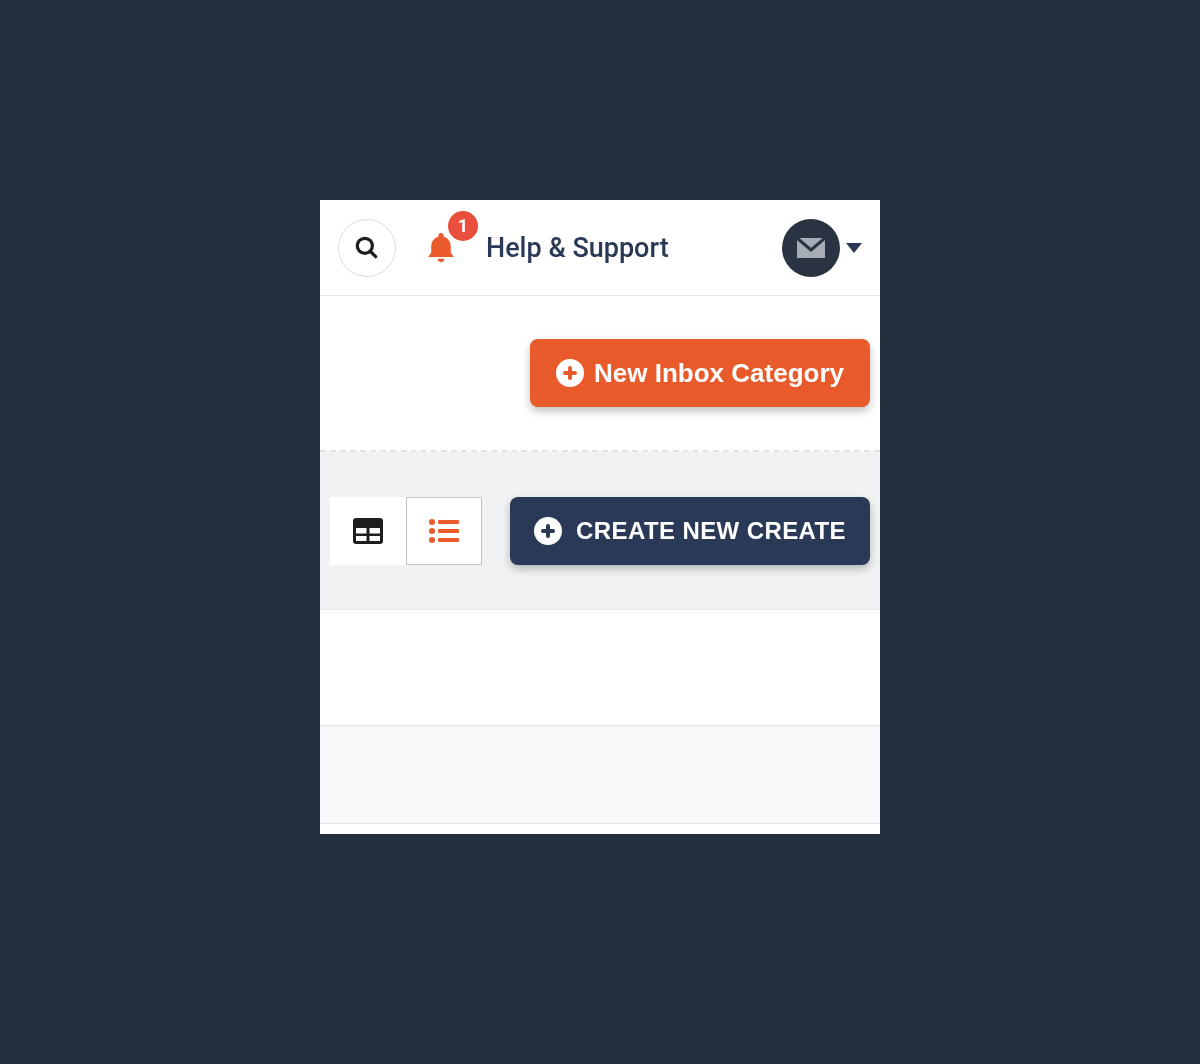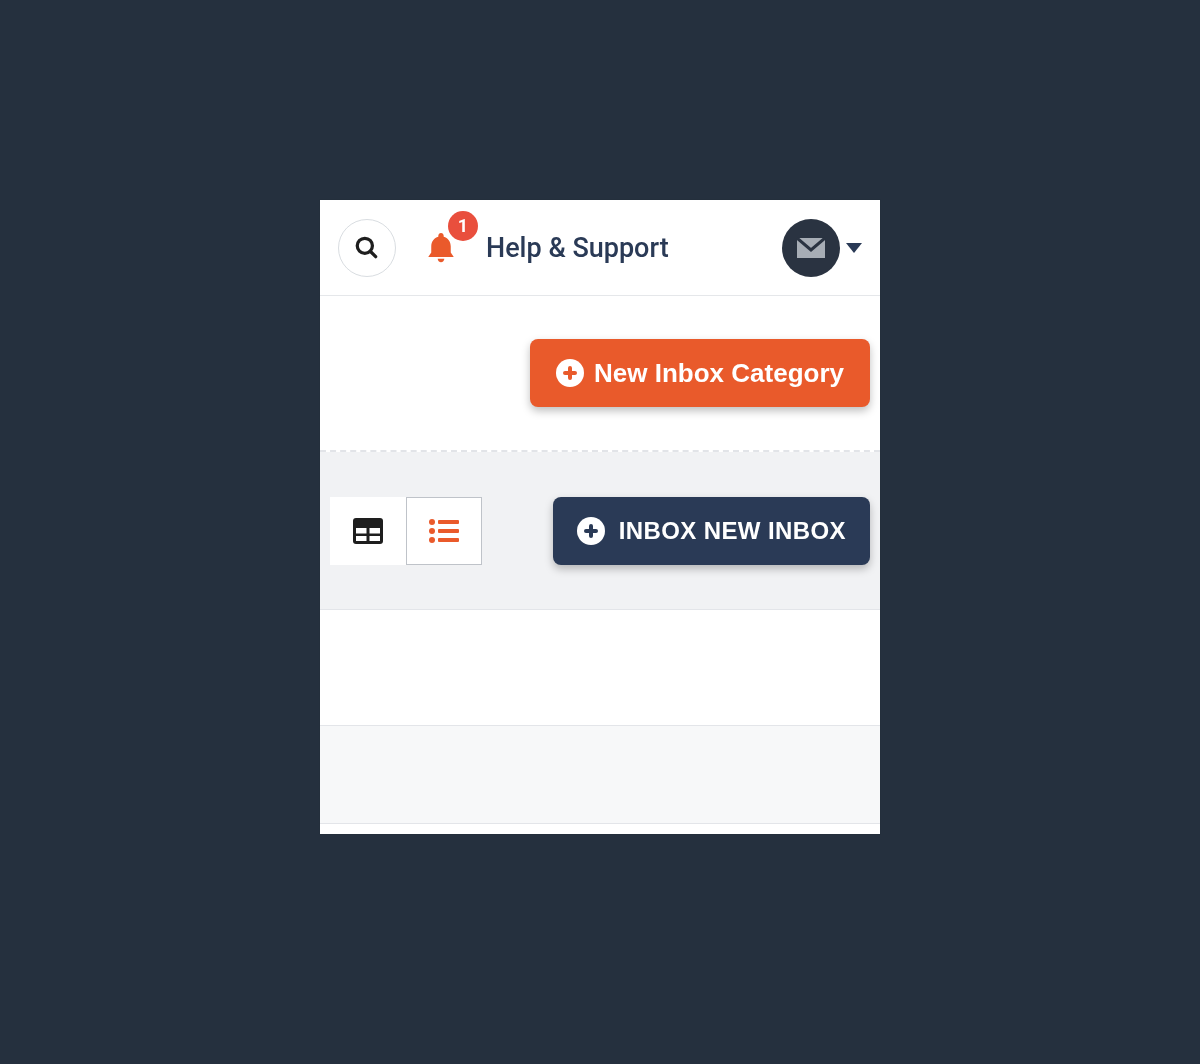--- a/index.html
+++ b/index.html
@@ -245,21 +245,21 @@
           <circle cx="3" cy="12" r="3"></circle>
           <rect x="9" y="10" width="21" height="4" rx="1"></rect>
           <circle cx="3" cy="21" r="3"></circle>
           <rect x="9" y="19" width="21" height="4" rx="1"></rect>
         </svg>
       </div>
     </div>
 
     <button class="dark-btn">
       <span class="plus-circle"></span>
-      <span>INBOX NEW INBOX</span>
+      <span>CREATE NEW CREATE</span>
     </button>
   </div>
 
   <div class="row-white"></div>
   <div class="row-grey"></div>
   <div class="row-tiny"></div>
 
 </div>
 
 </body></html>

